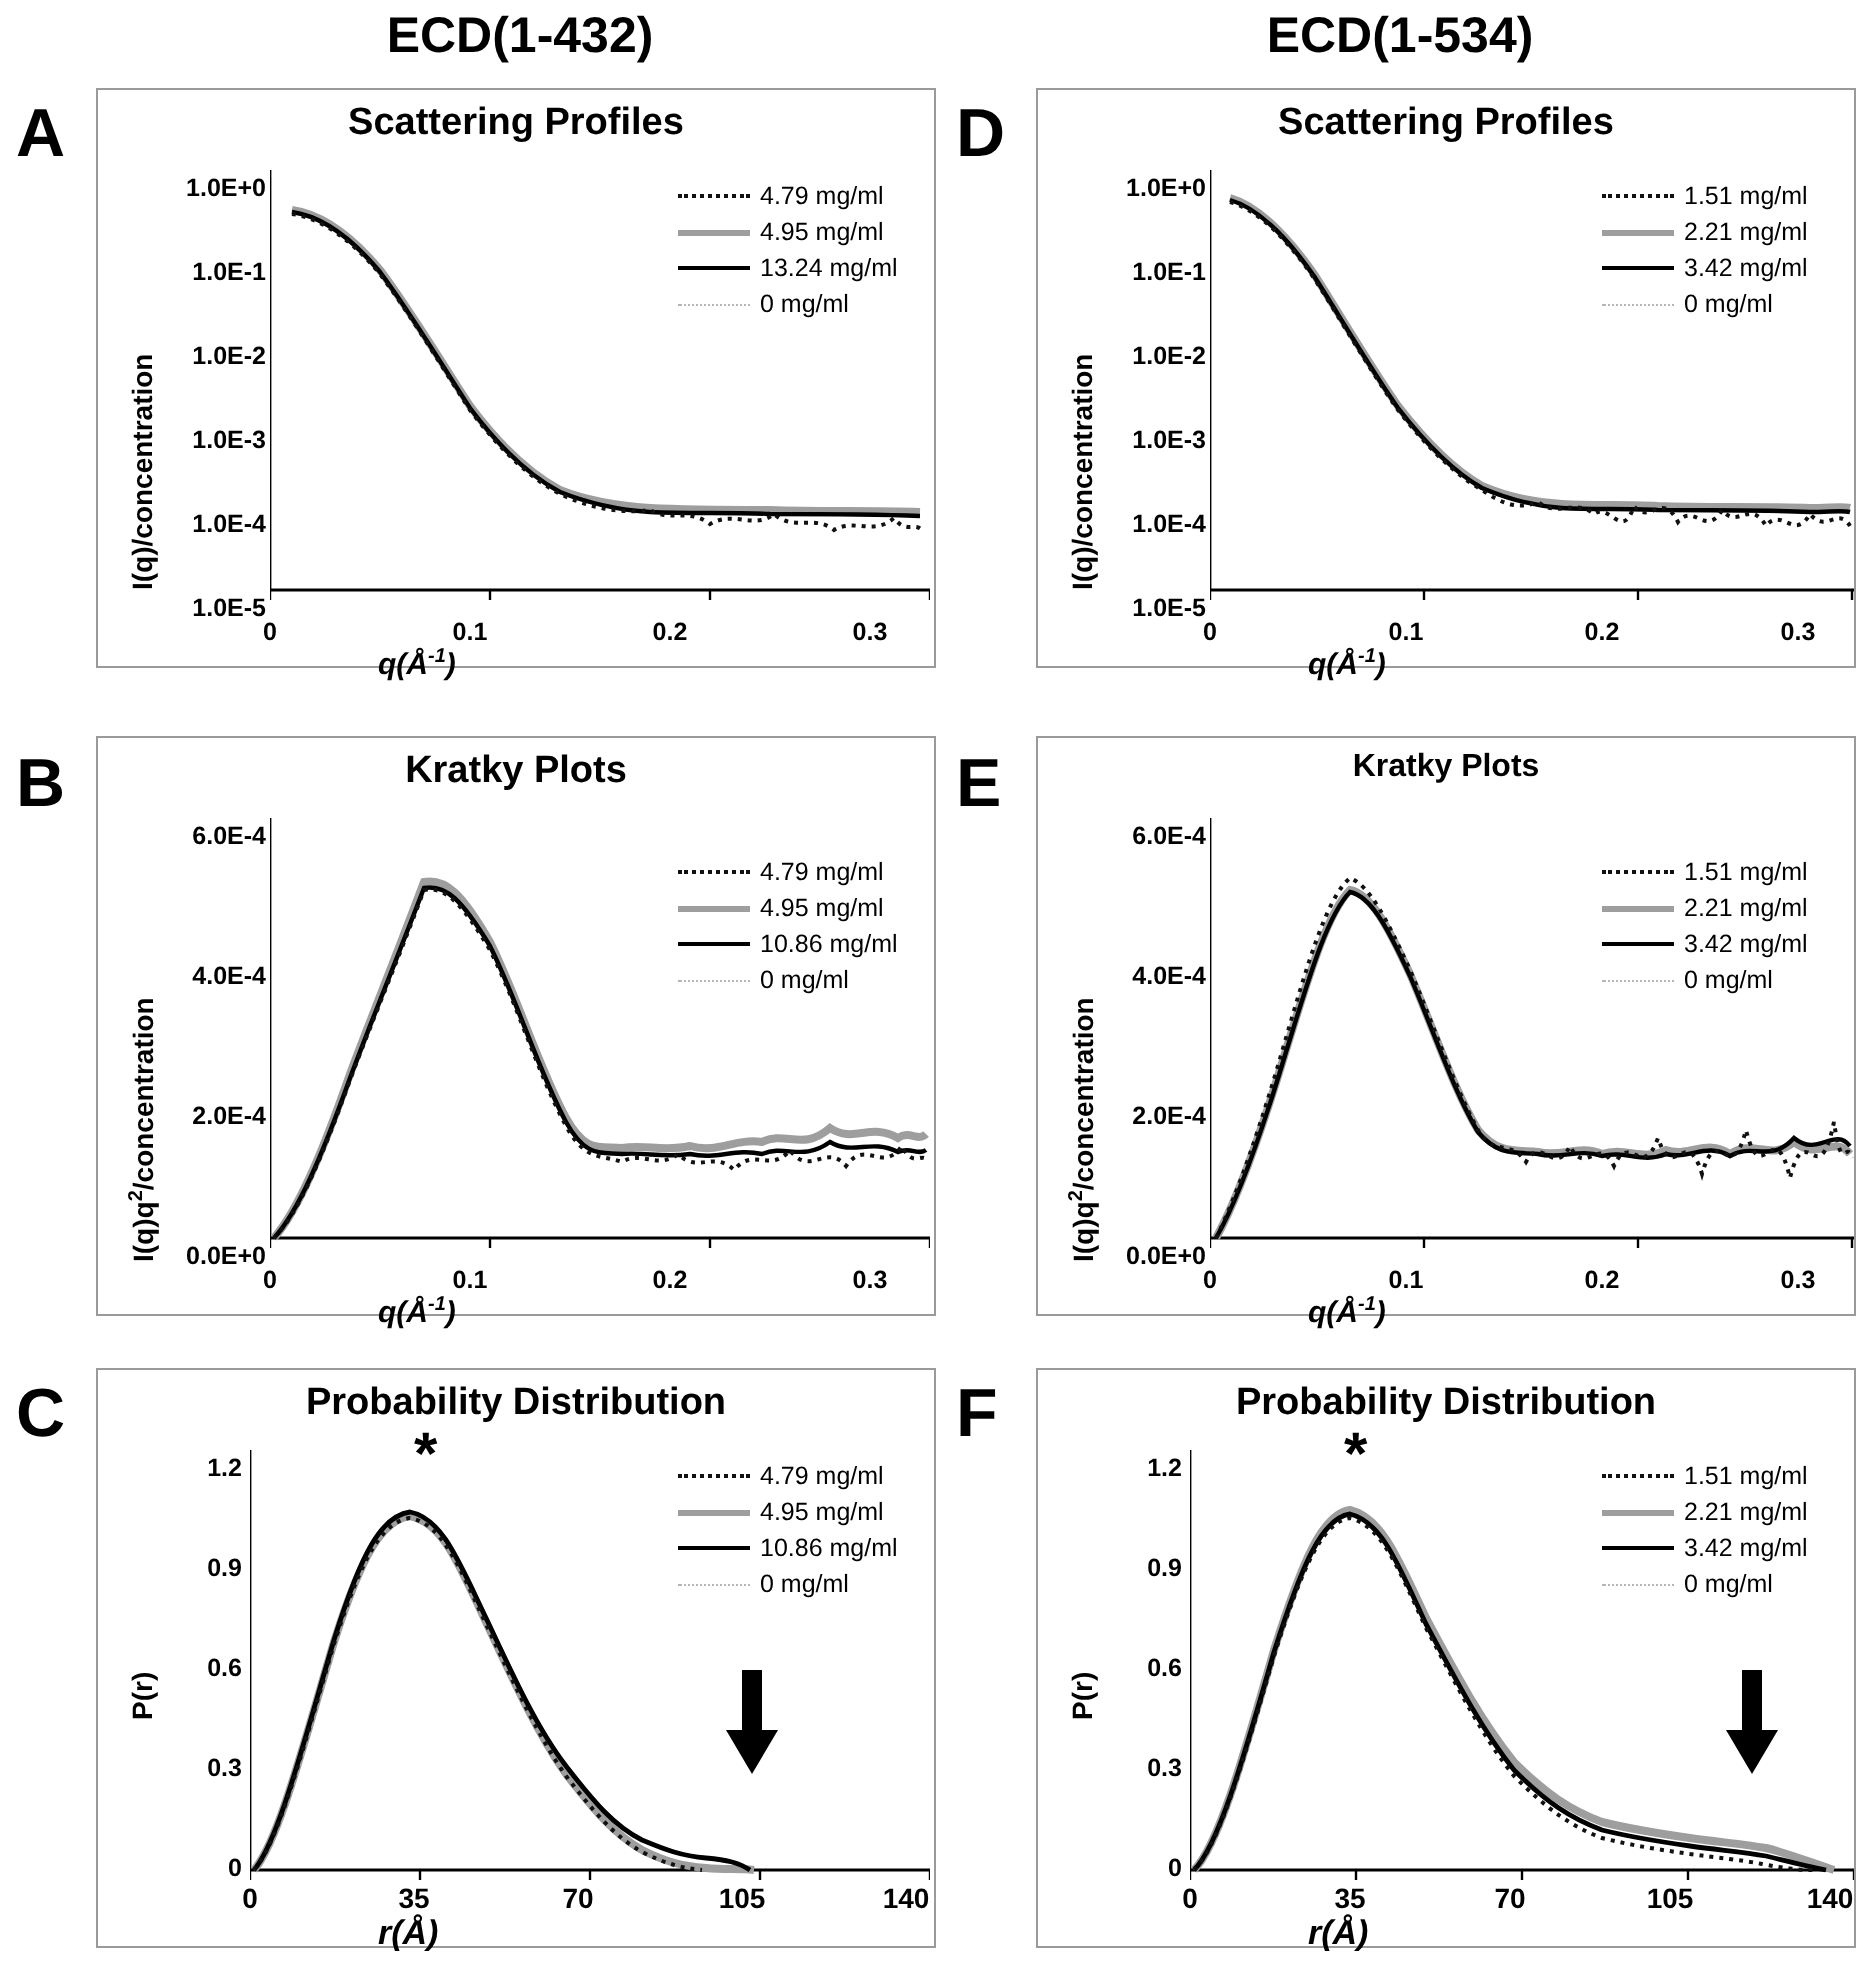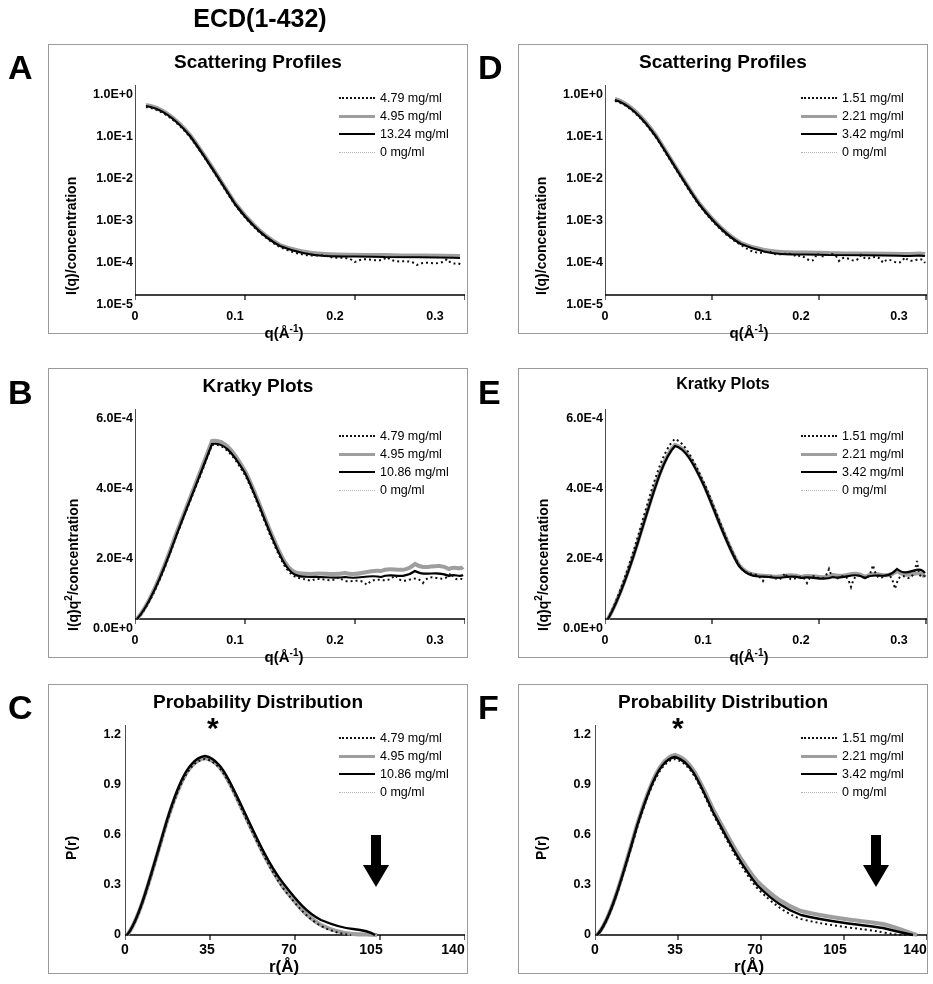--- a/index.html
+++ b/index.html
@@ -96,22 +96,23 @@
     font-size: 14px;
     font-weight: bold;
     transform-origin: left top;
     transform: rotate(-90deg);
     white-space: nowrap;
   }
   .axis-label-x {
     position: absolute;
     font-size: 15px;
     font-weight: bold;
-    text-align: center;
+    text-align: left;
     white-space: nowrap;
+    font-style: italic;
   }
   .tick-label {
     position: absolute;
     font-size: 12.5px;
     font-weight: bold;
     white-space: nowrap;
   }
   .tick-y {
     text-align: right;
   }
@@ -128,20 +129,21 @@
     position: absolute;
   }
   svg { display: block; }
 </style>
 </head>
 <body>
 
 <div class="page">
 
   <div class="col-title" id="col-title-left">ECD(1-432)</div>
+  <div class="col-title" id="col-title-right">ECD(1-534)</div>
 
   <div class="panel">
     <div class="panel-letter" style="left:8px; top:50px;">A</div>
     <div class="chart-box" style="left:48px; top:44px; width:420px; height:290px;">
       <div class="chart-title">Scattering Profiles</div>
       <div class="axis-label-y" style="left:14px; top:250px;">I(q)/concentration</div>
       <div class="tick-label tick-y" style="left:18px; top:42px; width:66px;">1.0E+0</div>
       <div class="tick-label tick-y" style="left:18px; top:84px; width:66px;">1.0E-1</div>
       <div class="tick-label tick-y" style="left:18px; top:126px; width:66px;">1.0E-2</div>
       <div class="tick-label tick-y" style="left:18px; top:168px; width:66px;">1.0E-3</div>

